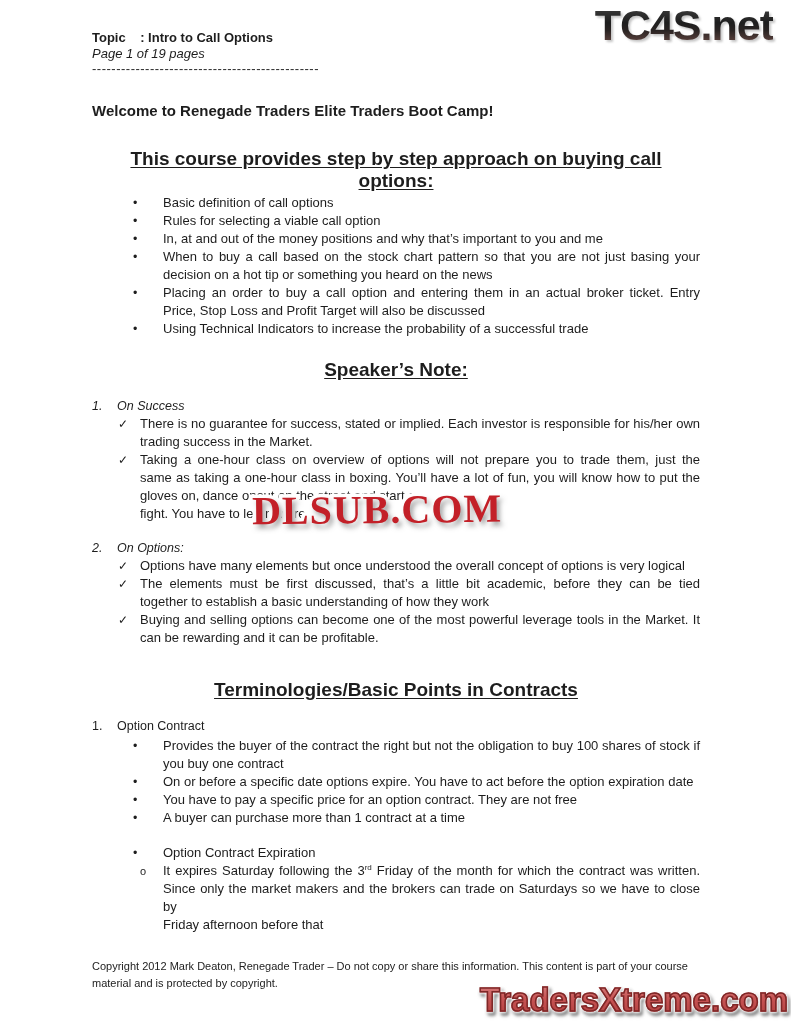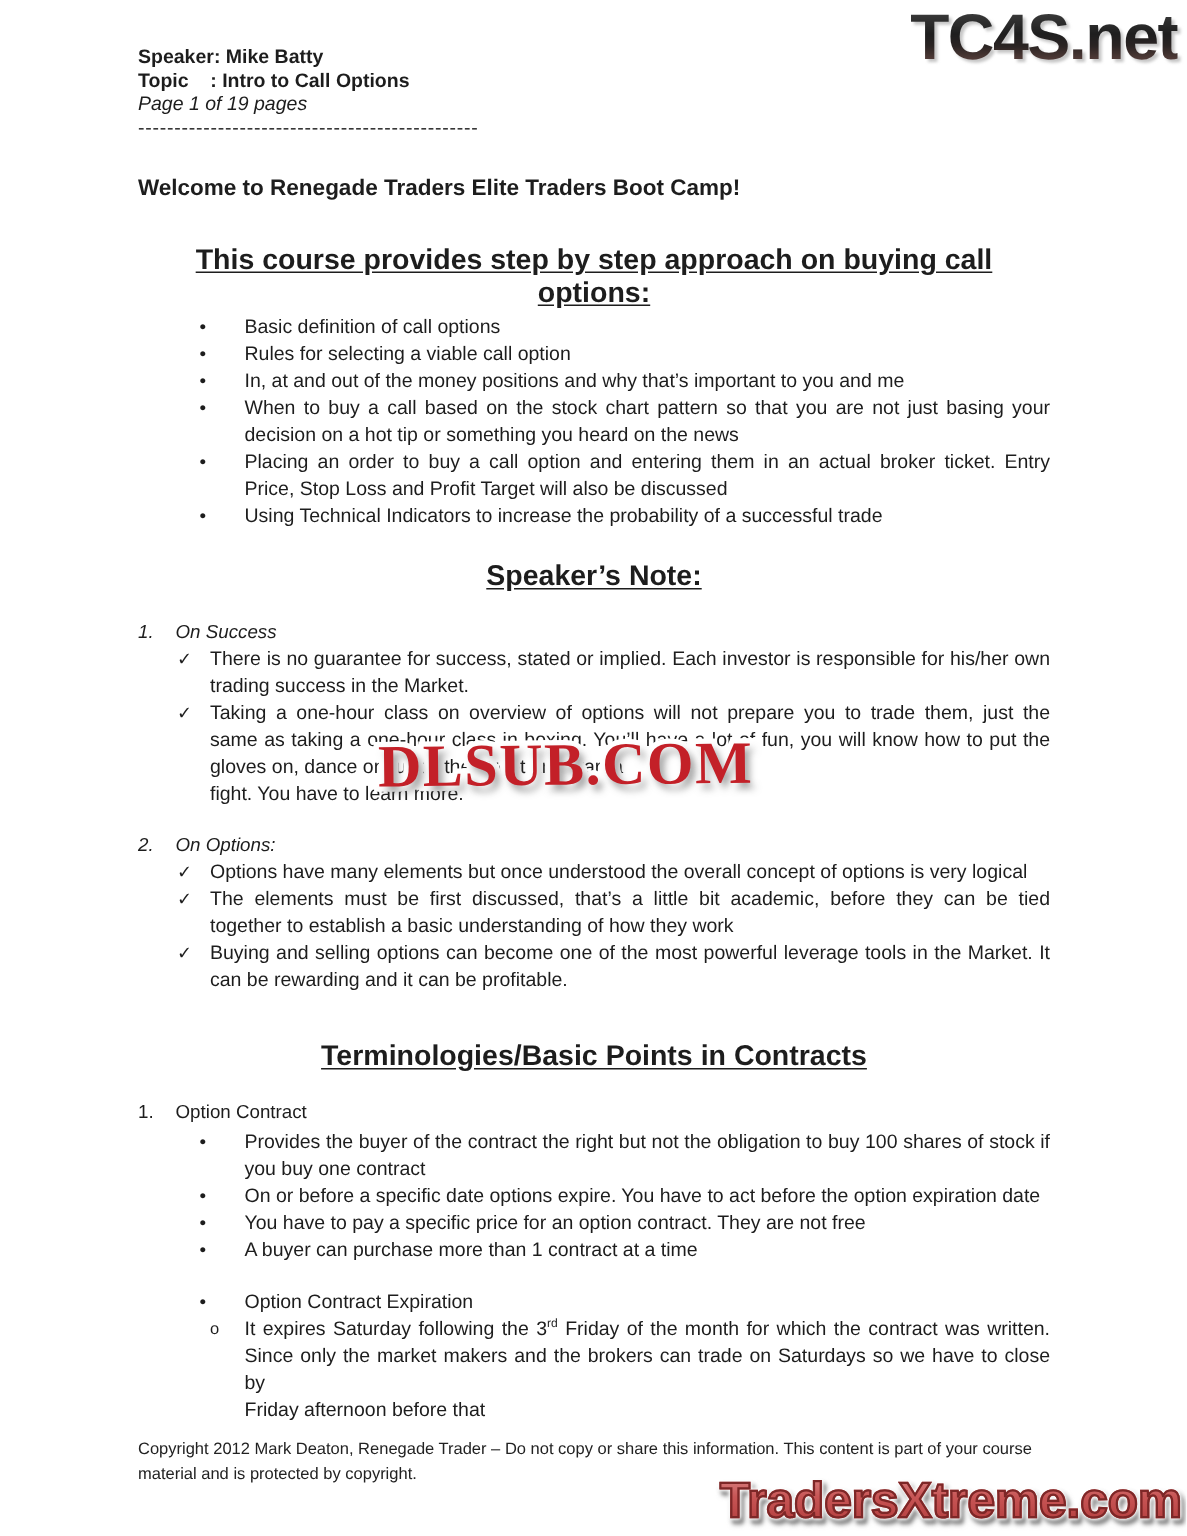--- a/index.html
+++ b/index.html
@@ -15,21 +15,21 @@
   }
   .content {
     position: relative;
     padding: 0 91px 0 92px;
   }
 
   
   .tc4s-logo {
     position: absolute;
     top: 2px;
-    right: 6px;
+    right: 18px;
     font-size: 43px;
     font-weight: bold;
     letter-spacing: -1px;
     line-height: 46px;
     background: linear-gradient(to bottom, #474747 0%, #1e1e1e 45%, #2a2423 62%, #75504a 100%);
     -webkit-background-clip: text;
     background-clip: text;
     color: transparent;
     filter: drop-shadow(2px 2px 1px rgba(150,150,150,0.55));
   }
@@ -124,21 +124,20 @@
 </head>
 <body>
 
 <div class="page">
 
   <div class="tc4s-logo">TC4S.net</div>
 
   <div class="content">
 
     <div class="doc-header">
-      <div class="hline bold">Speaker: Mike Batty</div>
       <div class="hline bold">Topic&nbsp;&nbsp;&nbsp;&nbsp;: Intro to Call Options</div>
       <div class="hline italic">Page 1 of 19 pages</div>
       <div class="hline divider">-----------------------------------------------</div>
     </div>
 
     <div class="welcome">Welcome to Renegade Traders Elite Traders Boot Camp!</div>
 
     <div class="section-heading course-heading">This course provides step by step approach on buying call options:</div>
 
     <div class="bullet-list">

